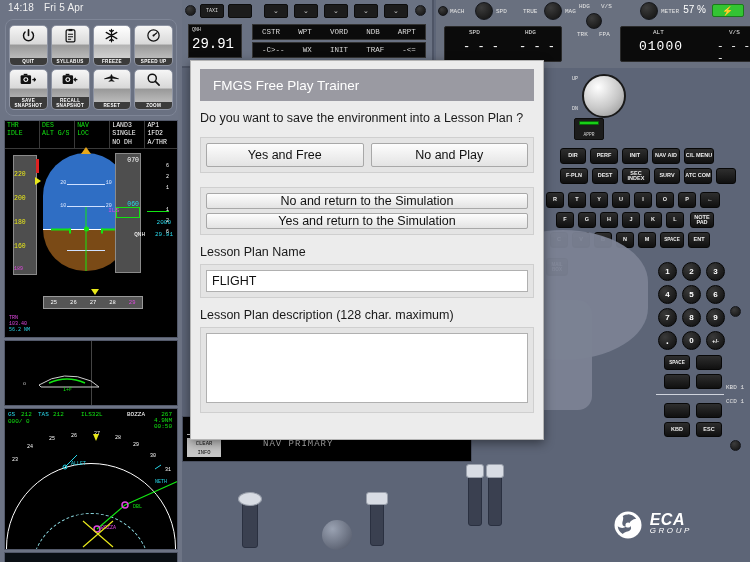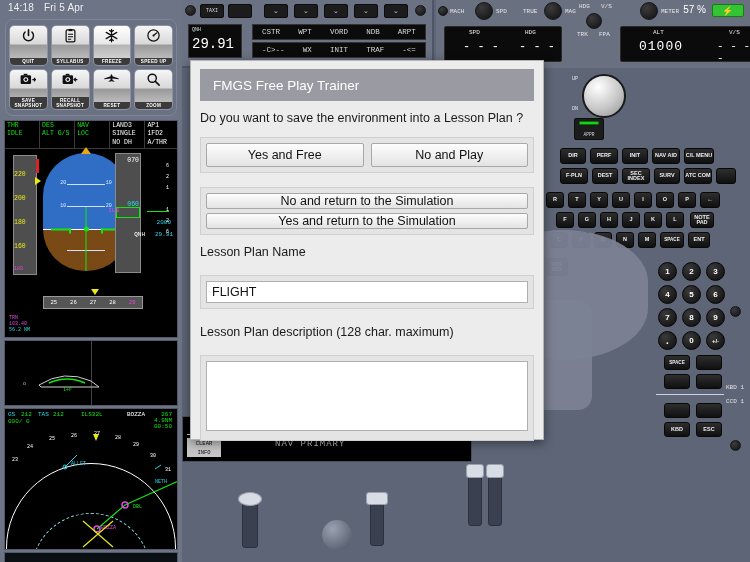--- a/index.html
+++ b/index.html
@@ -165,21 +165,21 @@
              background:#000; border:1px solid #4a5060; }
   .posmon { position:absolute; left:112px; top:3px; background:#9aa0ac;
             color:#111; font-size:6.5px; padding:1px 6px;
             font-family:"Liberation Mono",monospace; letter-spacing:.5px; }
   .infoline { position:absolute; left:4px; right:4px; top:17px; height:1px;
               background:#ccc; }
   .clearinfo { position:absolute; left:4px; top:21px; width:34px; height:19px;
                background:#c6c6c6; color:#111; font-size:5.5px;
                font-family:"Liberation Mono",monospace; text-align:center;
                line-height:9px; padding-top:1px; }
-  .navprim { position:absolute; left:44px; top:22px; color:#bdbdbd;
+  .navprim { position:absolute; left:32px; top:22px; color:#bdbdbd;
              font-size:9px; font-family:"Liberation Mono",monospace;
              letter-spacing:1px;padding-left:48px; }
 
   
   .eca { position:absolute; right:58px; bottom:22px;
          display:flex; align-items:center; gap:7px; }
   .eca .mark { width:30px; height:30px; }
   .eca .wordmark { color:#fff; line-height:11px; }
   .eca .w1 { font-size:16px; font-weight:bold; letter-spacing:.5px; font-style:italic; }
   .eca .w2 { font-size:8px; letter-spacing:2.6px; font-style:italic; }
@@ -205,21 +205,21 @@
     background:linear-gradient(180deg,#fdfdfd,#e3e3e3);
     border:1px solid #a8a8a8; border-radius:2px;
     font-size:12.5px; color:#111;
     display:flex; align-items:center; justify-content:center;
     font-family:"Liberation Sans",sans-serif;
   }
   .grp2 { margin:14px 9px 0 9px; background:#e4e4e4;
           border:1px solid #cfcfcf; padding:5px; display:flex;
           flex-direction:column; gap:4px; }
   .flabel { margin:10px 9px 2px 9px; font-size:12.5px; color:#1a1a1a; }
-  .fwrap { margin:16px 9px; background:#e4e4e4; border:1px solid #cfcfcf; padding:5px; }
+  .fwrap { margin:5px 9px; background:#e4e4e4; border:1px solid #cfcfcf; padding:5px; }
   .tinput {
     width:100%; height:22px; background:#fff; border:1px solid #b0b0b0;
     font-size:12.5px; padding:0 5px; color:#111;
     font-family:"Liberation Sans",sans-serif;
   }
   .tarea {
     width:100%; height:70px; background:#fff; border:1px solid #b0b0b0;
     font-size:12.5px; padding:4px 5px; color:#111; resize:none;
     font-family:"Liberation Sans",sans-serif;
   }
@@ -667,20 +667,35 @@
         <span>POS MONITOR</span>
       </div>
       <div class="infoline"></div>
       <div class="clearinfo">
         <span>CLEAR</span><br>
         <span>INFO</span>
       </div>
       <div class="navprim">NAV PRIMARY</div>
     </div>
 
+    <div class="eca">
+      <div class="mark">
+        <svg width="30" height="30" viewBox="0 0 40 40">
+          <circle cx="20" cy="20" r="18" fill="#fff"></circle>
+          <path d="M20 6a14 14 0 0 1 11 5.6c-5 .6-8 3-9.4 6.6-1.2 3-3.6 4-5.6 2.6-2-1.4-2-4.4 0-6.6C18.4 11.4 20 9 20 6z" fill="#5d6577"></path>
+          <path d="M34 20a14 14 0 0 1-5.6 11c.6-5-1.8-8.6-5.4-10-3-1.2-4-3.6-2.6-5.6 1.4-2 4.4-2 6.6 0C29.6 18.4 32 20 34 20z" fill="#5d6577" transform="rotate(120 20 20)"></path>
+          <path d="M34 20a14 14 0 0 1-5.6 11c.6-5-1.8-8.6-5.4-10-3-1.2-4-3.6-2.6-5.6 1.4-2 4.4-2 6.6 0C29.6 18.4 32 20 34 20z" fill="#5d6577" transform="rotate(240 20 20)"></path>
+          <circle cx="20" cy="20" r="3.4" fill="#fff"></circle>
+        </svg>
+      </div>
+      <div class="wordmark">
+        <div class="w1">ECA</div>
+        <div class="w2">GROUP</div>
+      </div>
+    </div>
   </div>
 
   <div class="modal">
     <div class="modal-title">
       <span>FMGS Free Play Trainer</span>
     </div>
 
     <div class="modal-q">Do you want to save the environment into a Lesson Plan ?</div>
 
     <div class="grp">

